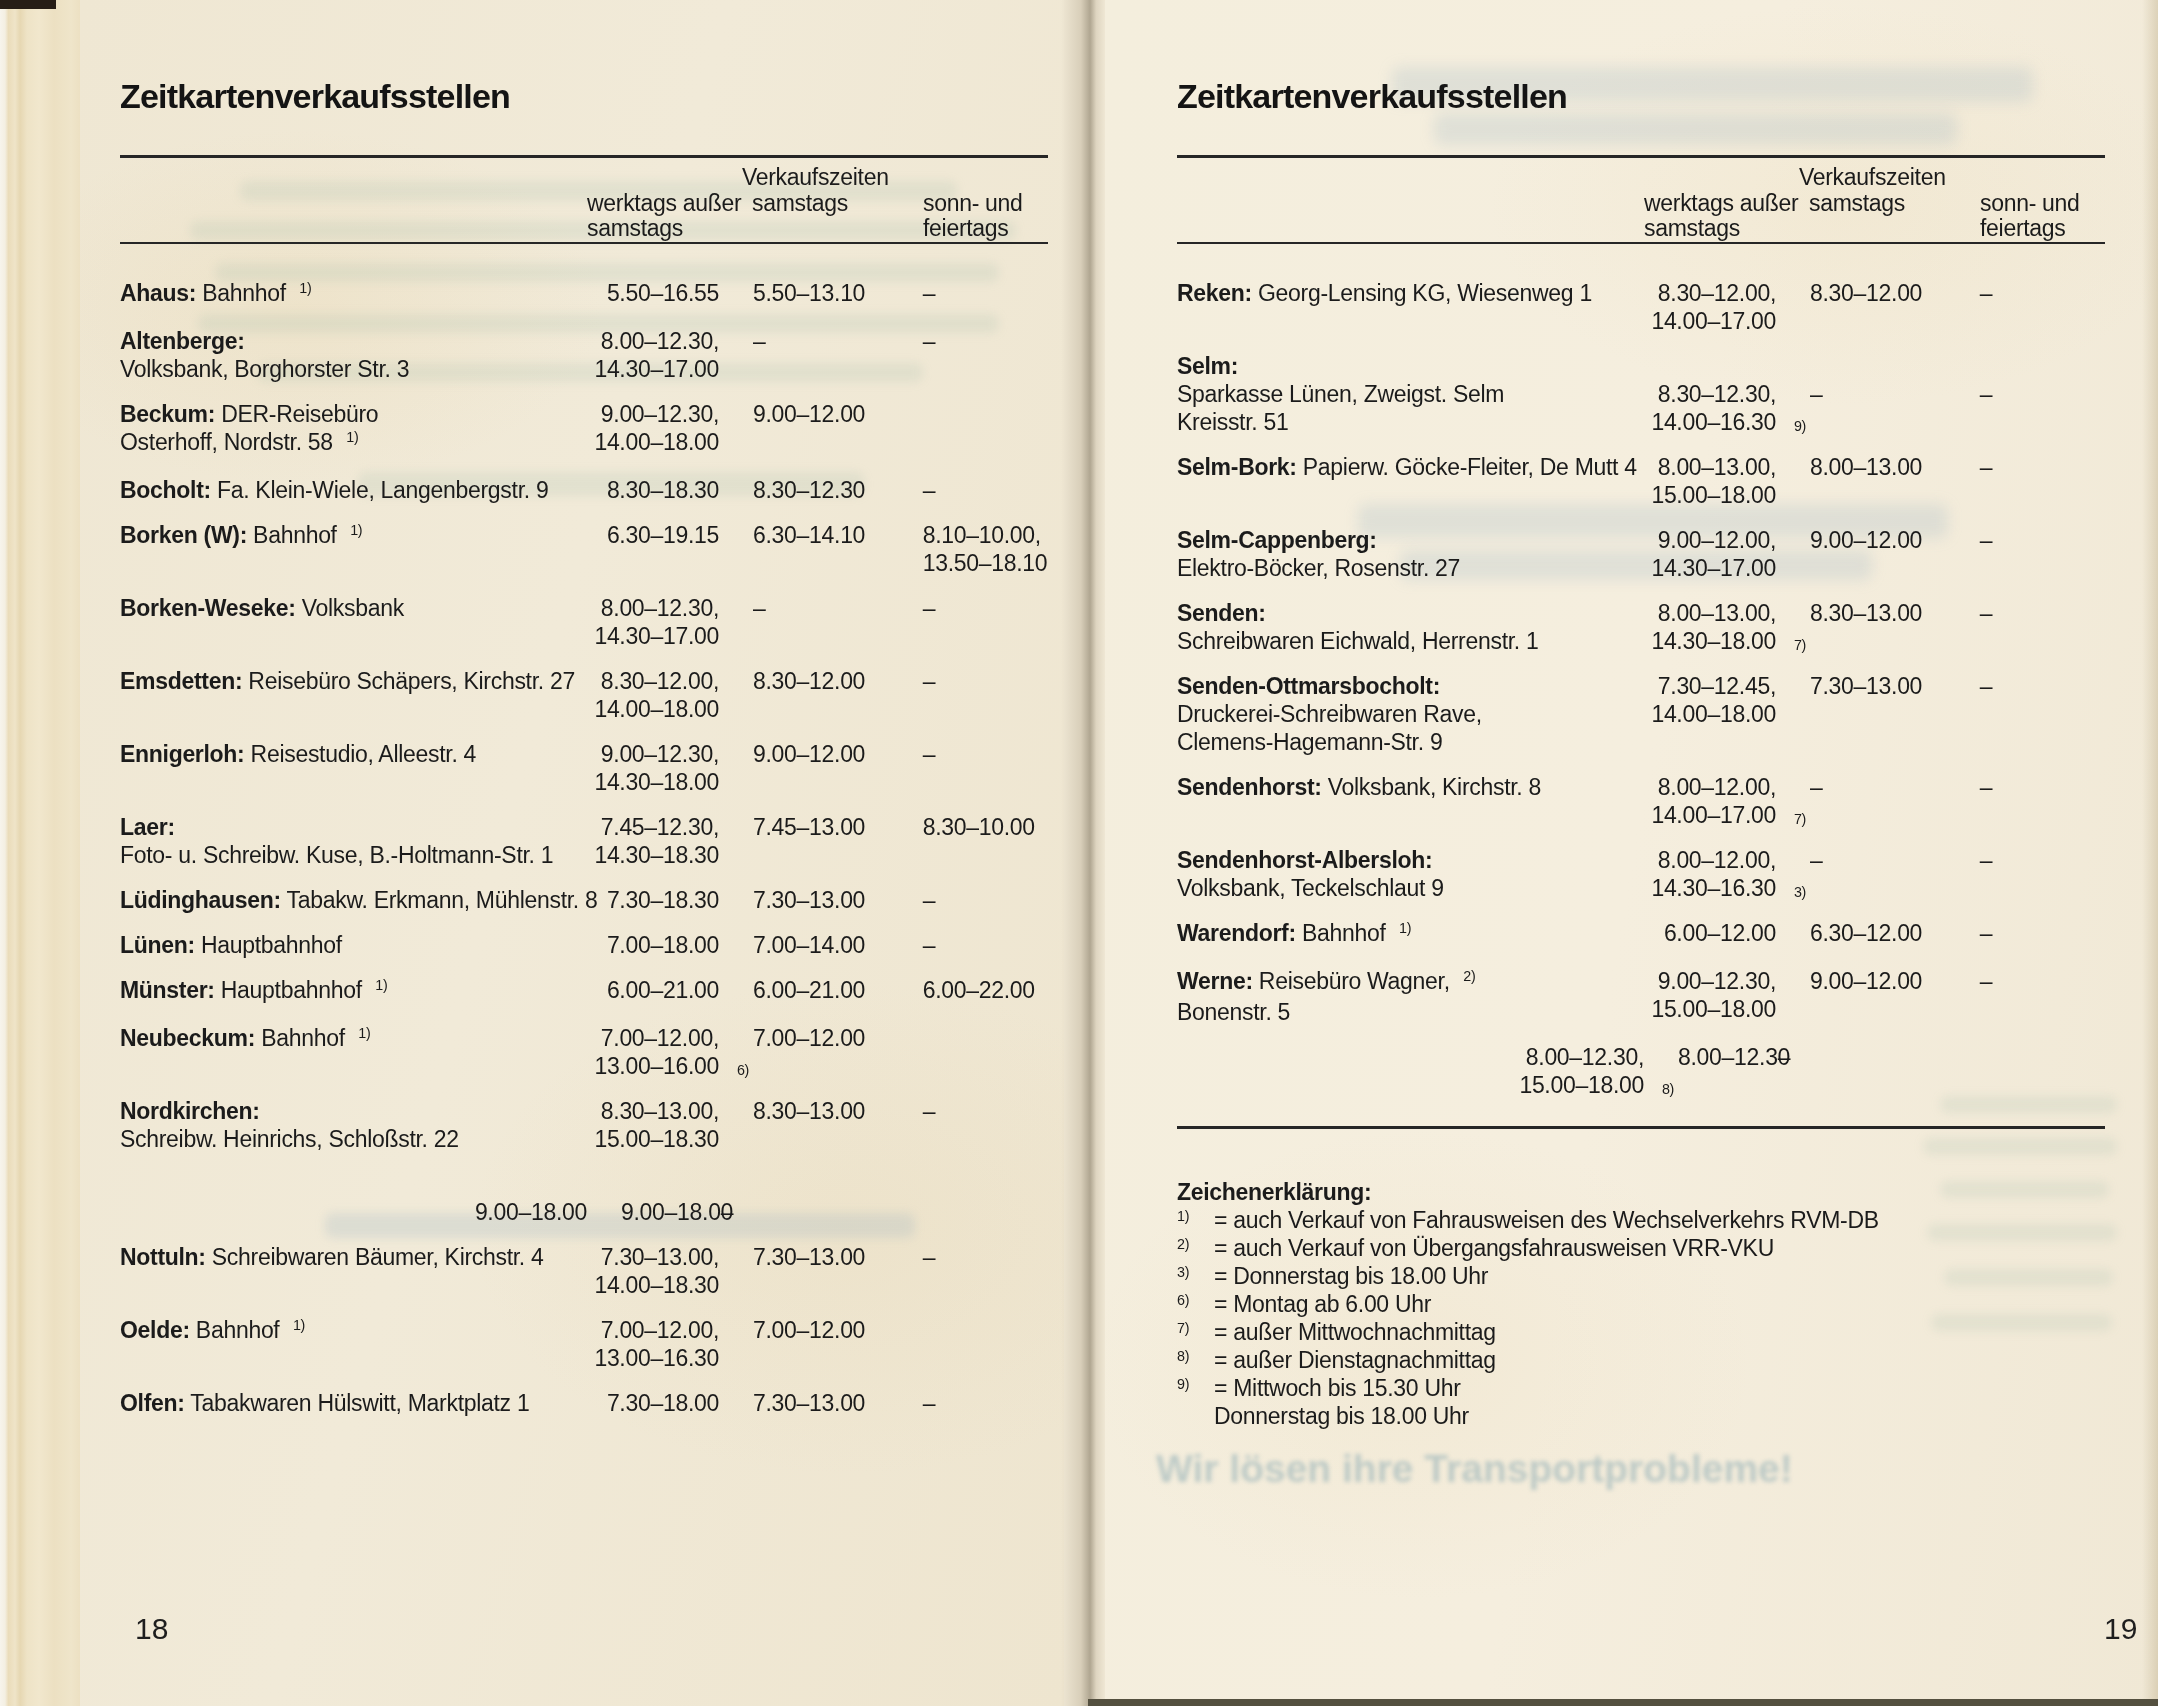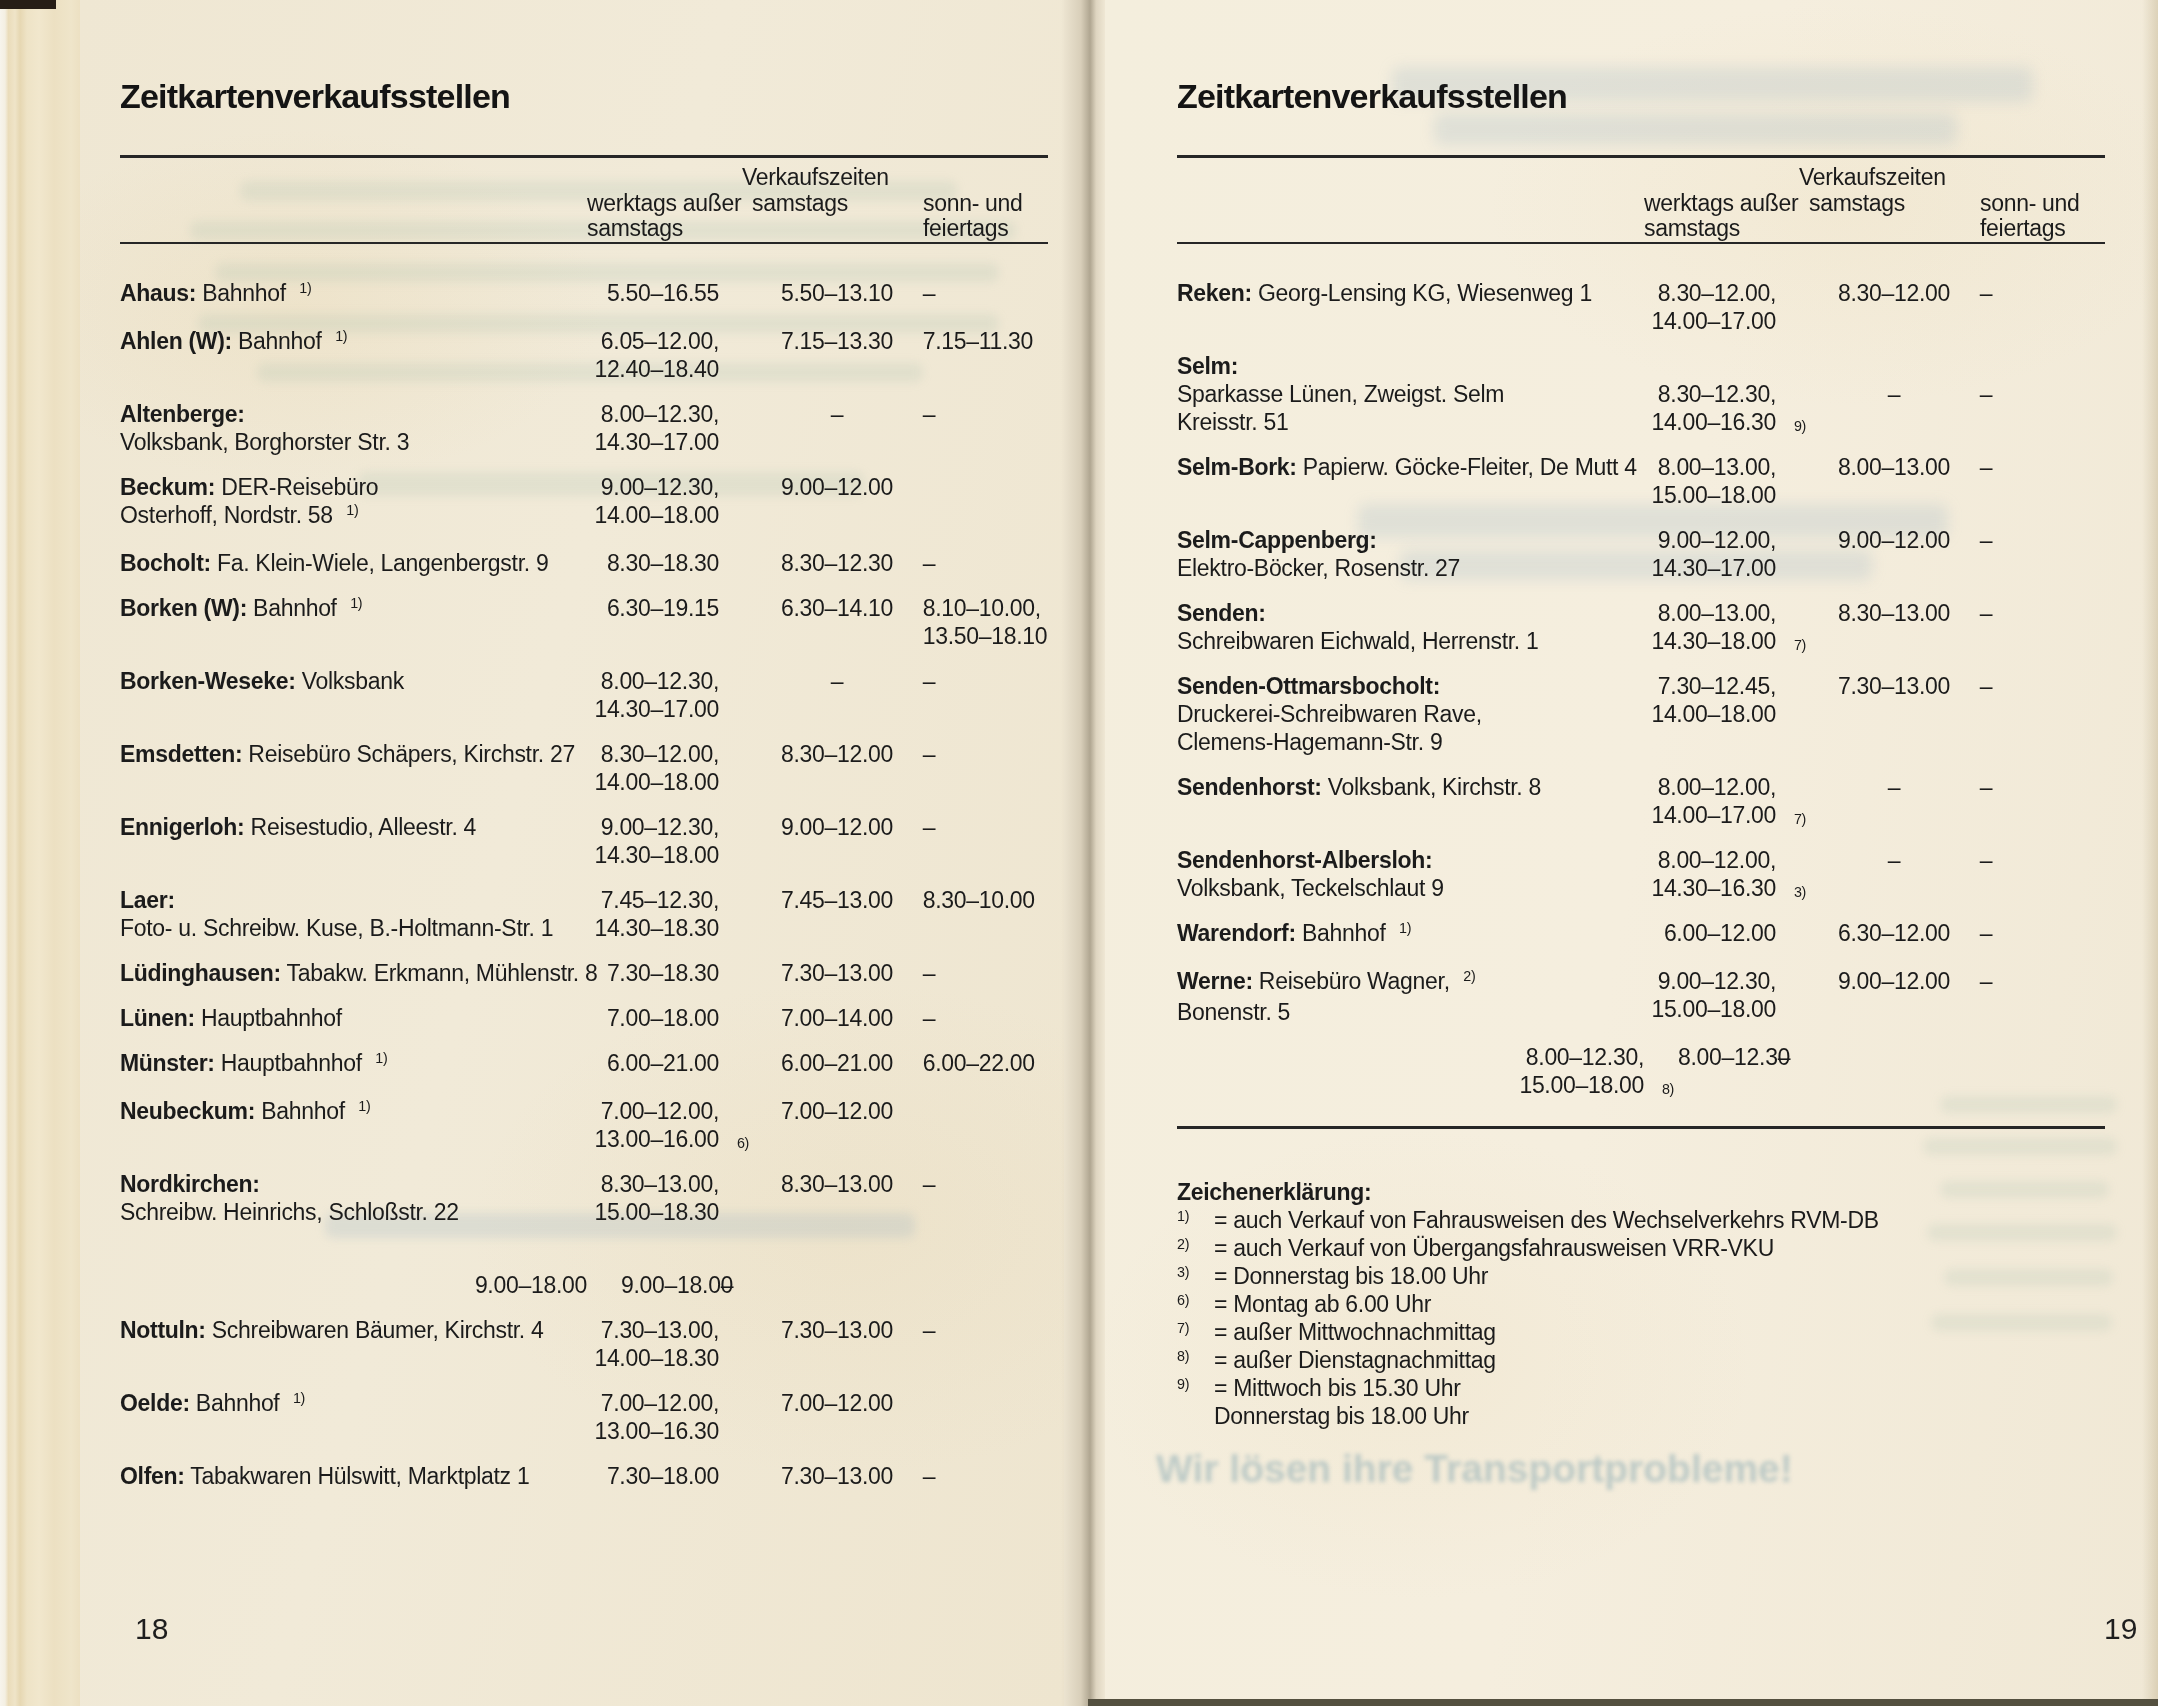--- a/index.html
+++ b/index.html
@@ -63,21 +63,21 @@
   .th-col{position:absolute;top:36px;line-height:25px;white-space:nowrap;}
   .th-c1{left:467px;}
   .th-c2{left:632px;}
   .th-c3{left:803px;}
   
   .rows{margin-top:35px;font-size:23px;letter-spacing:-0.3px;}
   .row{display:grid;grid-template-columns:467px 132px 202px 126px;margin-bottom:17px;}
   .line{min-height:28px;line-height:28px;white-space:nowrap;}
   .cell.name .bold{font-weight:700;}
   .cell.wk{text-align:right;}
-  .cell.sa{padding-left:34px;text-align:center;}
+  .cell.sa{padding-left:34px;}
   .cell.so{padding-left:1.7px;}
   .line.t{position:relative;}
   .sup{font-size:14.3px;display:inline-block;transform:translateY(-7.6px);}
   .nsup{margin-left:13.5px;}
   .tsup{position:absolute;right:-30px;top:4.2px;transform:none;}
   
   .legend-rule{width:928px;height:2.5px;background:#262626;margin-top:27px;}
   .legend{margin-top:49px;font-size:23px;letter-spacing:-0.3px;}
   .legend-title{font-weight:700;line-height:28px;}
   .legend-item{display:grid;grid-template-columns:37px auto;align-items:start;}
@@ -145,35 +145,20 @@
             </div>
             <div class="cell sa">
               <div class="line t">5.50–13.10</div>
             </div>
             <div class="cell so">
               <div class="line t">–</div>
             </div>
           </div>
           <div class="row">
             <div class="cell name">
-              <div class="line"><span class="bold">Ahlen (W):</span><span> Bahnhof</span><span class="sup nsup">1)</span></div>
-            </div>
-            <div class="cell wk">
-              <div class="line t">6.05–12.00,</div>
-              <div class="line t">12.40–18.40</div>
-            </div>
-            <div class="cell sa">
-              <div class="line t">7.15–13.30</div>
-            </div>
-            <div class="cell so">
-              <div class="line t">7.15–11.30</div>
-            </div>
-          </div>
-          <div class="row">
-            <div class="cell name">
               <div class="line"><span class="bold">Altenberge:</span></div>
               <div class="line"><span>Volksbank, Borghorster Str. 3</span></div>
             </div>
             <div class="cell wk">
               <div class="line t">8.00–12.30,</div>
               <div class="line t">14.30–17.00</div>
             </div>
             <div class="cell sa">
               <div class="line t">–</div>
             </div>

